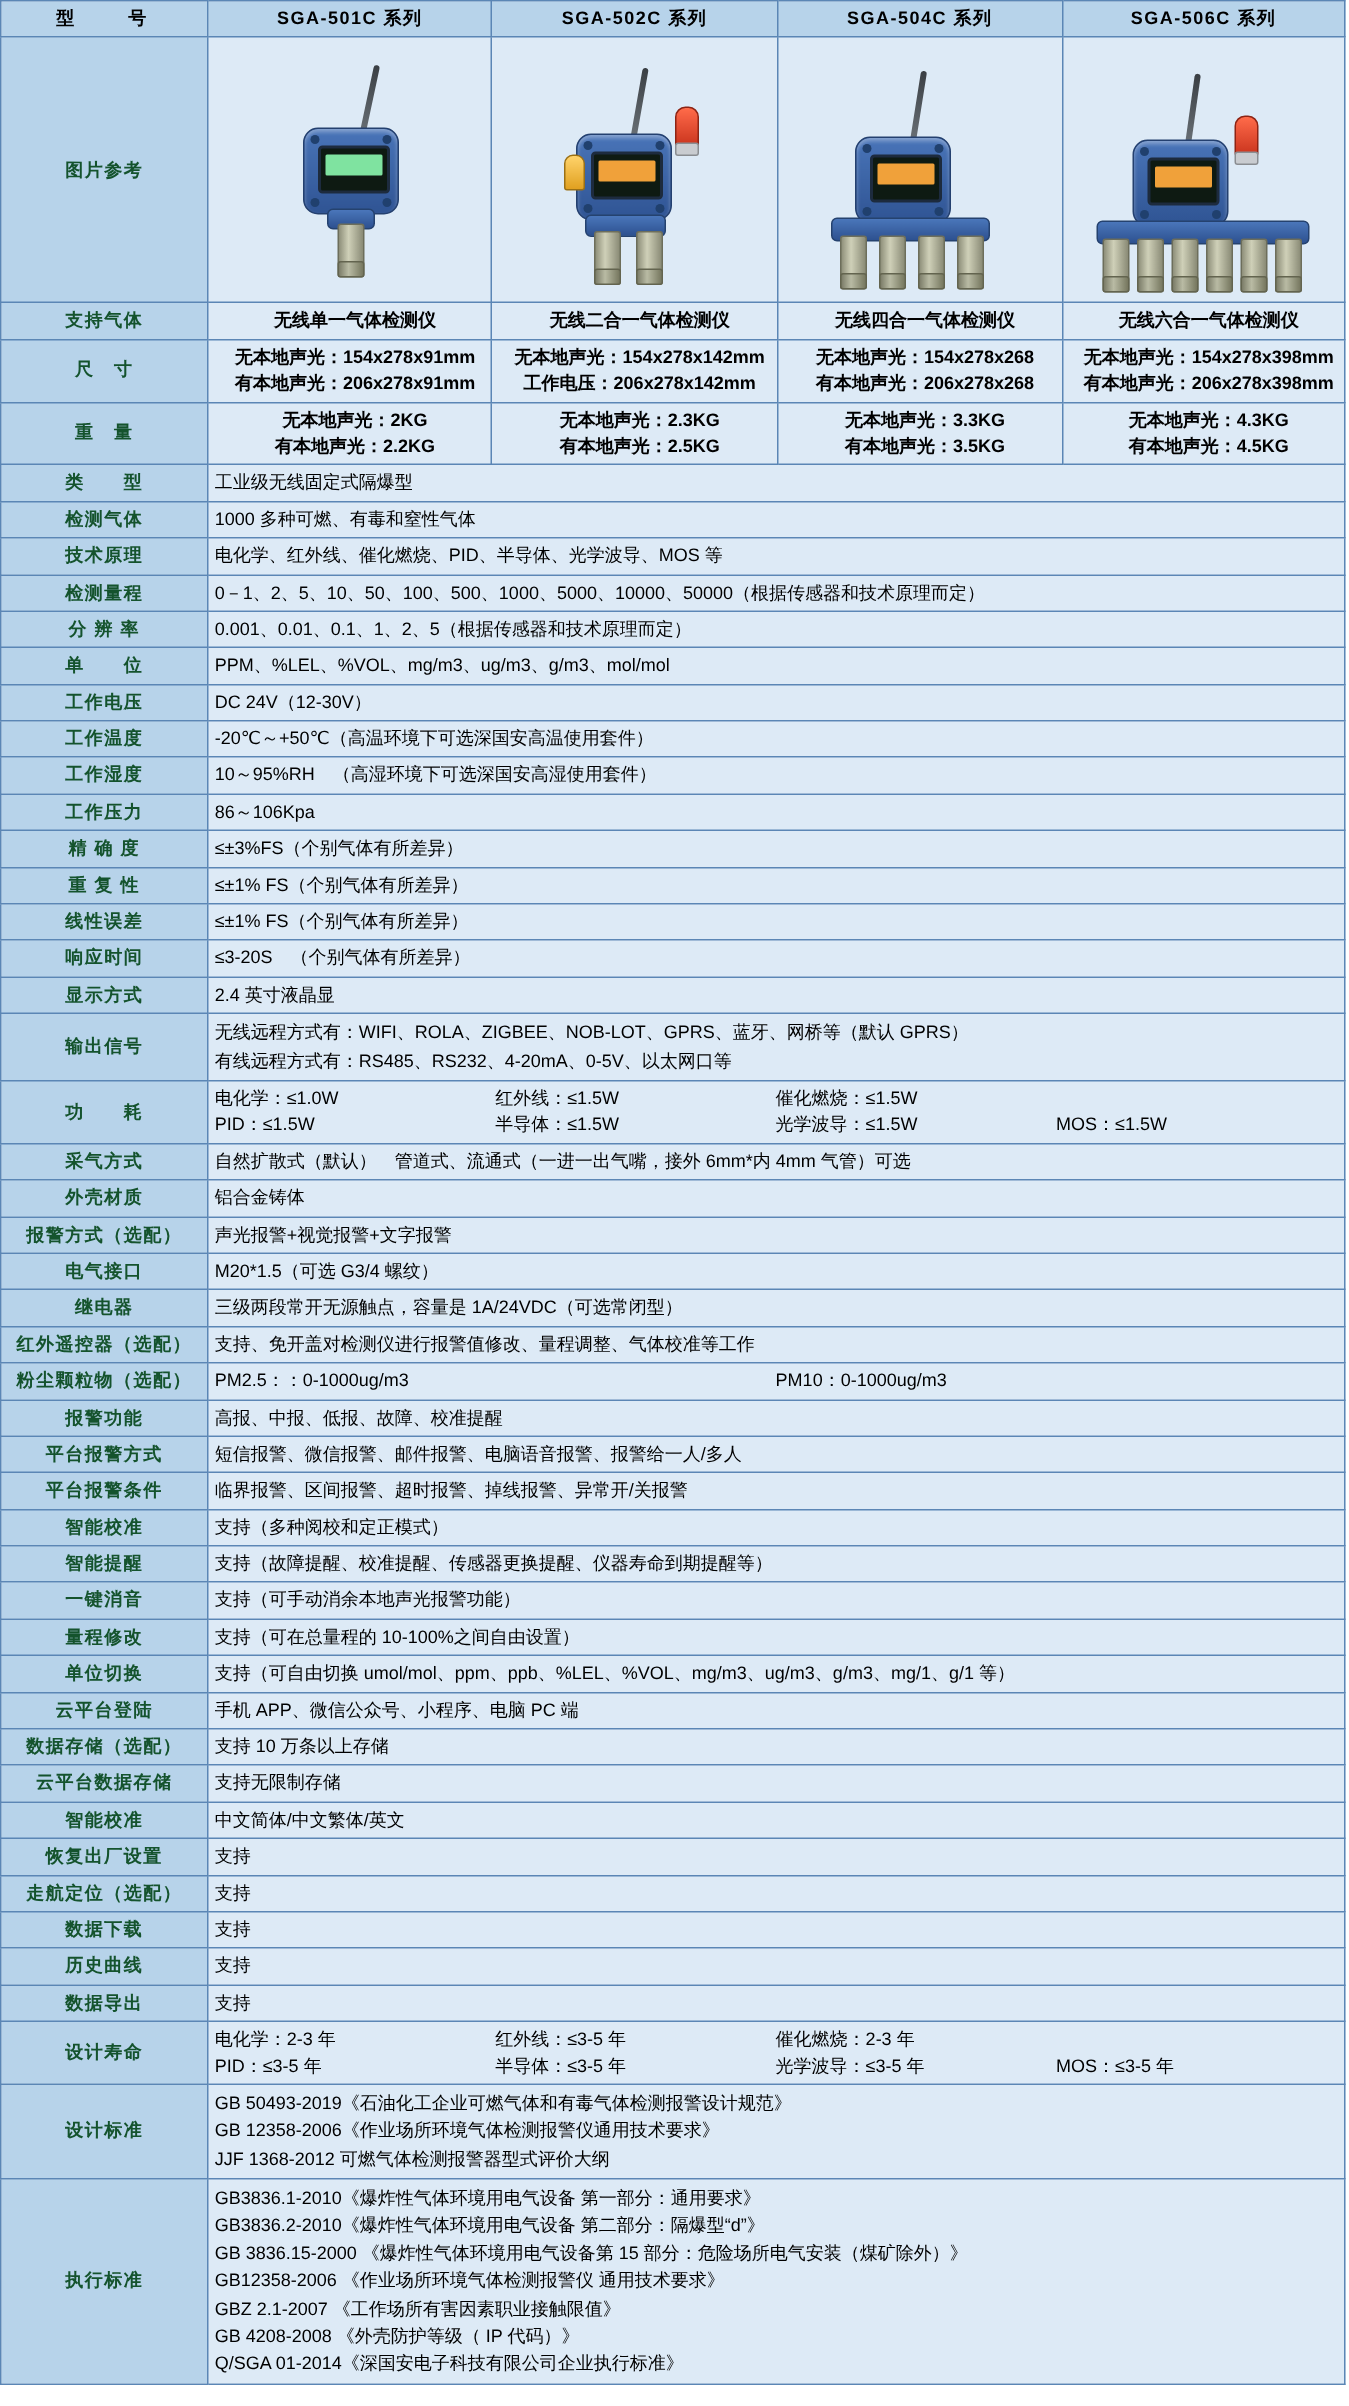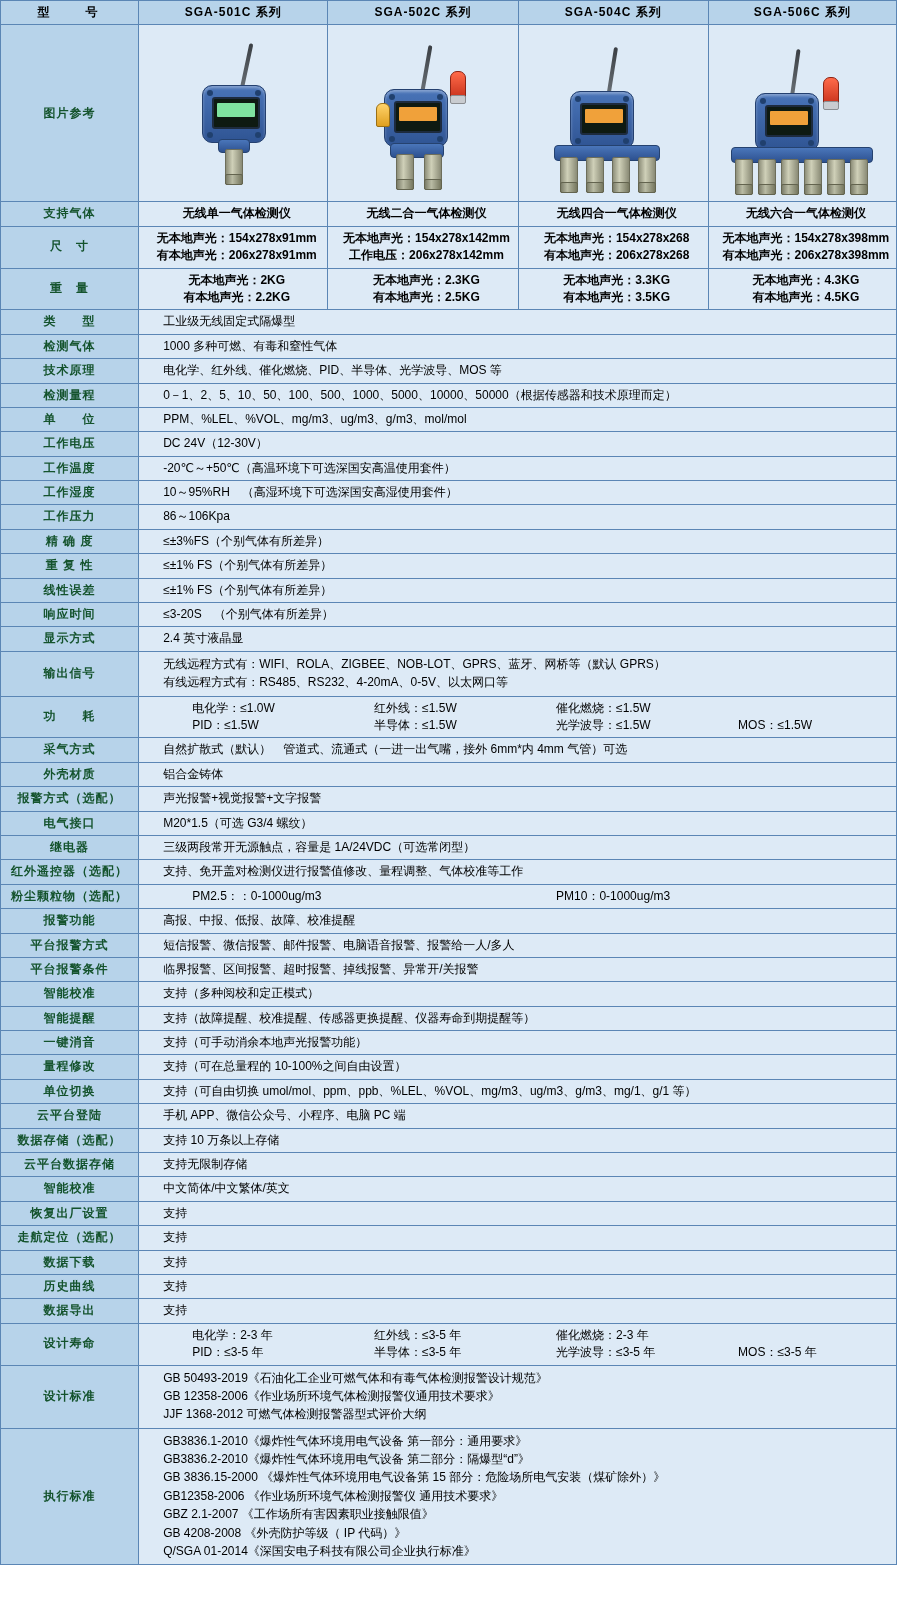--- a/index.html
+++ b/index.html
@@ -27,21 +27,21 @@
     width:138px;
     background:#b7d3ea;
     text-align:center;
     font-weight:bold;
     letter-spacing:1px;
     color:#14532d;
   }
   .val{
     background:#ddeaf6;
     text-align:left;
-    padding-left:24px;
+    padding-left:4px;
   }
   .hdr{
     background:#b7d3ea;
     text-align:center;
     font-weight:bold;
     letter-spacing:1px;
   }
   .sub{
     background:#ddeaf6;
     text-align:center;
@@ -49,21 +49,21 @@
   .sub.strong{font-weight:bold;padding-left:12px;}
   .imgcell{
     background:#ddeaf6;
     text-align:center;
     padding:4px 2px;
     height:168px;
   }
   .two-line div{white-space:nowrap;}
   .spaced{letter-spacing:4px;}
   .cols2{display:flex;}
-  .cols2 > div{flex:1;margin-left:29px;}
+  .cols2 > div{flex:1;}
   .multi div{margin:1px 0;}
 
   
   .device{
     position:relative;
     width:170px;
     height:160px;
     margin:0 auto;
   }
   .antenna{
@@ -310,20 +310,24 @@
       </tr>
     <tr>
         <td class="lbl">技术原理</td>
         <td class="val" colspan="4">电化学、红外线、催化燃烧、PID、半导体、光学波导、MOS 等</td>
       </tr>
     <tr>
         <td class="lbl">检测量程</td>
         <td class="val" colspan="4">0－1、2、5、10、50、100、500、1000、5000、10000、50000（根据传感器和技术原理而定）</td>
       </tr>
     <tr>
+        <td class="lbl">分 辨 率</td>
+        <td class="val" colspan="4">0.001、0.01、0.1、1、2、5（根据传感器和技术原理而定）</td>
+      </tr>
+    <tr>
         <td class="lbl">单　　位</td>
         <td class="val" colspan="4">PPM、%LEL、%VOL、mg/m3、ug/m3、g/m3、mol/mol</td>
       </tr>
     <tr>
         <td class="lbl">工作电压</td>
         <td class="val" colspan="4">DC 24V（12-30V）</td>
       </tr>
     <tr>
         <td class="lbl">工作温度</td>
         <td class="val" colspan="4">-20℃～+50℃（高温环境下可选深国安高温使用套件）</td>

